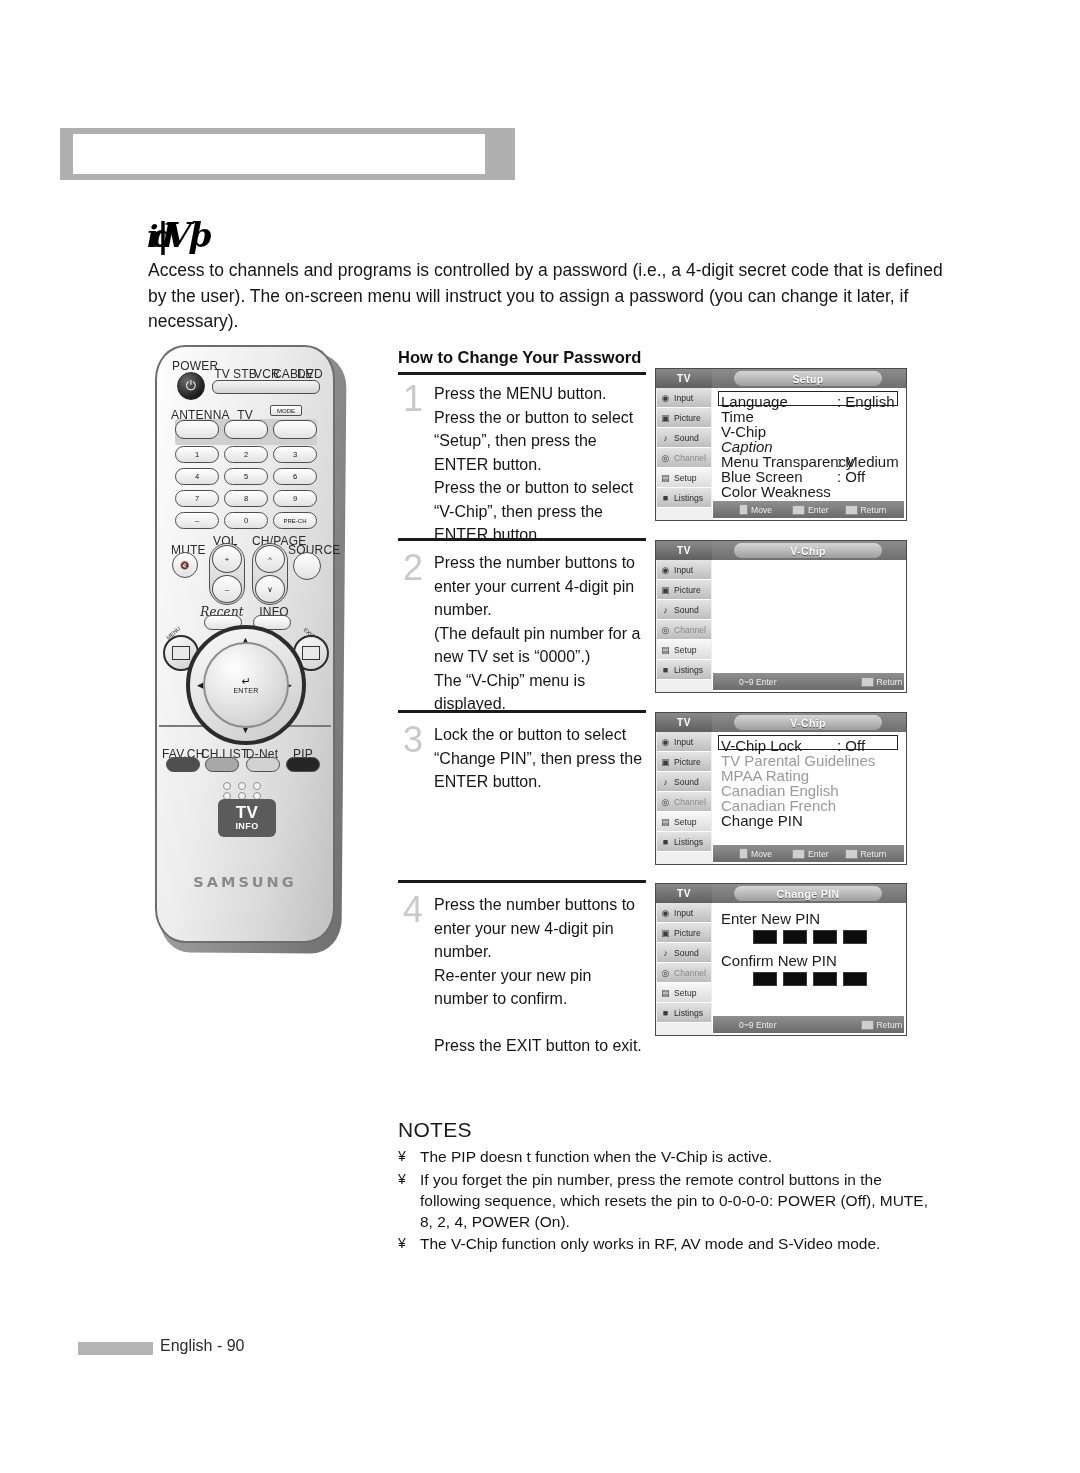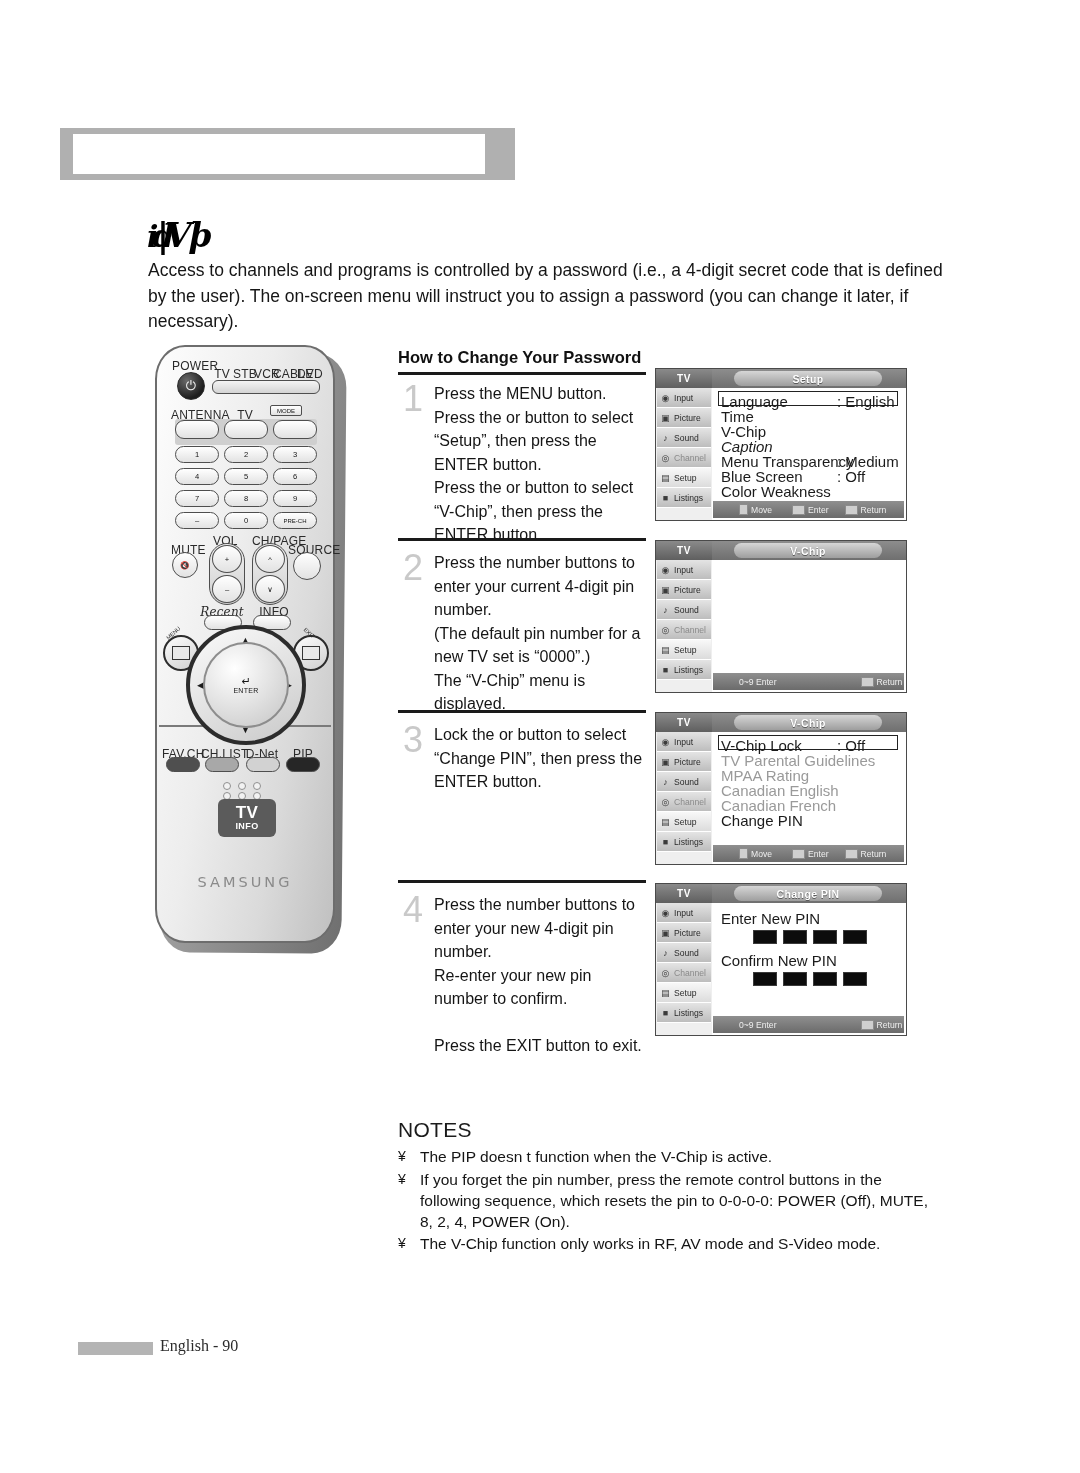--- a/index.html
+++ b/index.html
@@ -59,21 +59,21 @@
      background:linear-gradient(150deg,#fdfdfd,#cfcfcf);border:2.5px solid #2c2c2c;box-sizing:border-box;
      display:flex;align-items:center;justify-content:center;}
   .glyphbox{width:16px;height:12px;border:1.3px solid #333;background:#e9e9e9;}
   .vertlbl{position:absolute;font-size:5.6px;color:#222;}
   .dotrow{position:absolute;display:flex;gap:7px;}
   .dot{width:6px;height:6px;border-radius:50%;border:1px solid #909090;background:#f2f2f2;}
   .tvguide{position:absolute;left:61px;top:452px;width:58px;height:38px;border-radius:6px;background:#5b5b5b;
      display:flex;flex-direction:column;align-items:center;justify-content:center;color:#fff;}
   .tvguide .t1{font-size:17px;font-weight:bold;line-height:16px;letter-spacing:.5px;}
   .tvguide .t2{font-size:9px;font-weight:bold;line-height:10px;letter-spacing:.4px;}
-  .samsung{position:absolute;left:0;right:0;top:527px;text-align:center;font-size:14.5px;font-weight:normal;
+  .samsung{position:absolute;left:0;right:0;top:527px;text-align:center;font-size:14.5px;font-weight:bold;
      letter-spacing:3px;color:#8a8a8a;font-family:"DejaVu Sans",sans-serif;}
   .pillbtn{position:absolute;border-radius:9px;border:1.3px solid #4e4e4e;}
 
   
   .howto{position:absolute;left:398px;top:348px;width:248px;font-size:16.5px;font-weight:bold;color:#111;}
   .rule{position:absolute;background:#1a1a1a;height:2.5px;}
 
   .step{position:absolute;width:250px;}
   .step .num{position:absolute;left:0;top:-4px;width:30px;text-align:center;font-size:36px;color:#c9c9c9;
      font-family:"Liberation Sans",sans-serif;}
@@ -108,21 +108,21 @@
   .ficon{display:inline-block;background:#cfcfcf;border:1px solid #8d8d8d;}
 
   
   .notes-h{position:absolute;left:398px;top:1118px;font-size:21px;color:#1b1b1b;letter-spacing:.3px;}
   .note{position:absolute;font-size:15.5px;line-height:21px;color:#151515;}
   .note .bl{position:absolute;left:0;top:0;font-size:14px;}
   .note .nt{display:block;margin-left:22px;}
 
   
   .fbar{position:absolute;left:78px;top:1342px;width:75px;height:13px;background:#b4b4b4;}
-  .fpg{position:absolute;left:160px;top:1337px;font-size:16px;color:#2b2b2b;font-family:Liberation Serif, serif;}
+  .fpg{position:absolute;left:160px;top:1337px;font-size:16px;color:#2b2b2b;}
 </style>
 </head>
 <body>
 
 <div class="page">
 
   <div class="hdr">
     <div class="hdr-inner"></div>
   </div>
 

